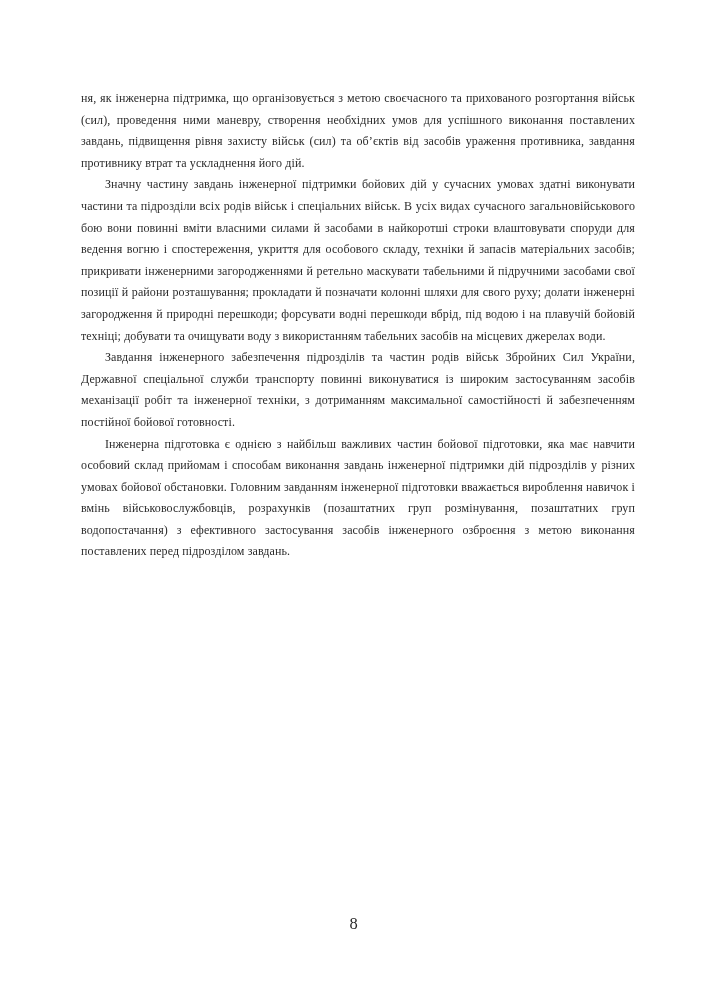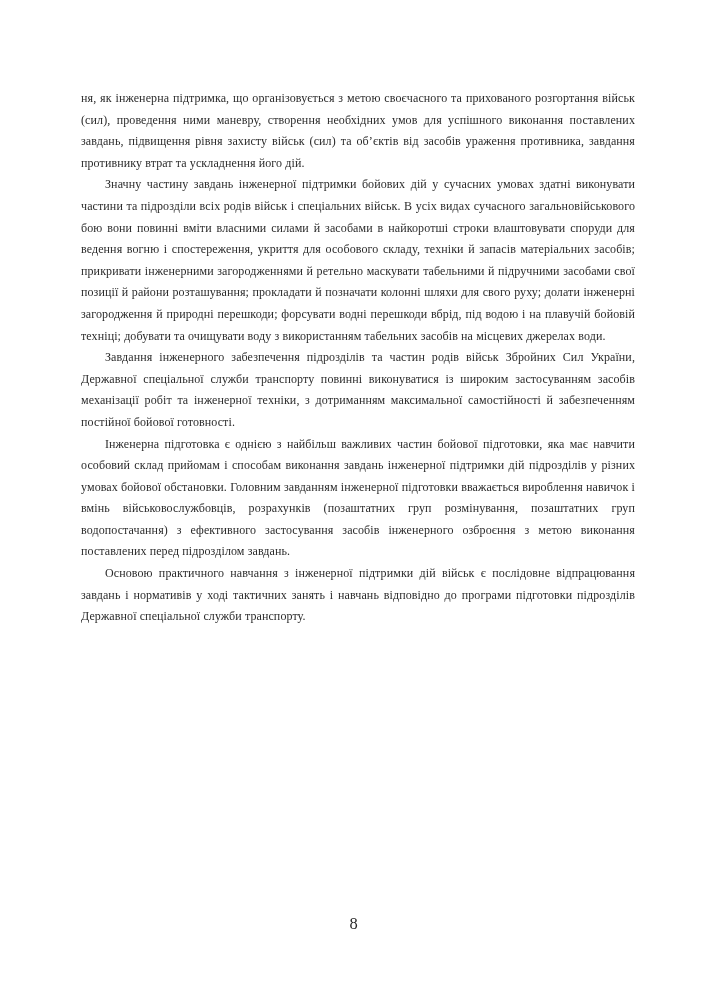--- a/index.html
+++ b/index.html
@@ -52,16 +52,15 @@
 </style>
 </head>
 <body>
 
 <div class="page">
   <div class="text-block">
     <p class="continuation">ня, як інженерна підтримка, що організовується з метою своєчасного та прихованого розгортання військ (сил), проведення ними маневру, створення необхідних умов для успішного виконання поставлених завдань, підвищення рівня захисту військ (сил) та об’єктів від засобів ураження противника, завдання противнику втрат та ускладнення його дій.</p>
     <p>Значну частину завдань інженерної підтримки бойових дій у сучасних умовах здатні виконувати частини та підрозділи всіх родів військ і спеціальних військ. В усіх видах сучасного загальновійськового бою вони повинні вміти власними силами й засобами в найкоротші строки влаштовувати споруди для ведення вогню і спостереження, укриття для особового складу, техніки й запасів матеріальних засобів; прикривати інженерними загородженнями й ретельно маскувати табельними й підручними засобами свої позиції й райони розташування; прокладати й позначати колонні шляхи для свого руху; долати інженерні загородження й природні перешкоди; форсувати водні перешкоди вбрід, під водою і на плавучій бойовій техніці; добувати та очищувати воду з використанням табельних засобів на місцевих джерелах води.</p>
     <p>Завдання інженерного забезпечення підрозділів та частин родів військ Збройних Сил України, Державної спеціальної служби транспорту повинні виконуватися із широким застосуванням засобів механізації робіт та інженерної техніки, з дотриманням максимальної самостійності й забезпеченням постійної бойової готовності.</p>
     <p>Інженерна підготовка є однією з найбільш важливих частин бойової підготовки, яка має навчити особовий склад прийомам і способам виконання завдань інженерної підтримки дій підрозділів у різних умовах бойової обстановки. Головним завданням інженерної підготовки вважається вироблення навичок і вмінь військовослужбовців, розрахунків (позаштатних груп розмінування, позаштатних груп водопостачання) з ефективного застосування засобів інженерного озброєння з метою виконання поставлених перед підрозділом завдань.</p>
-    <p>Основою практичного навчання з інженерної підтримки дій військ є послідовне відпрацювання завдань і нормативів у ході тактичних занять і навчань відповідно до програми підготовки підрозділів Державної спеціальної служби транспорту.</p>
   </div>
   <div class="page-number">8</div>
 </div>
 
 </body></html>

